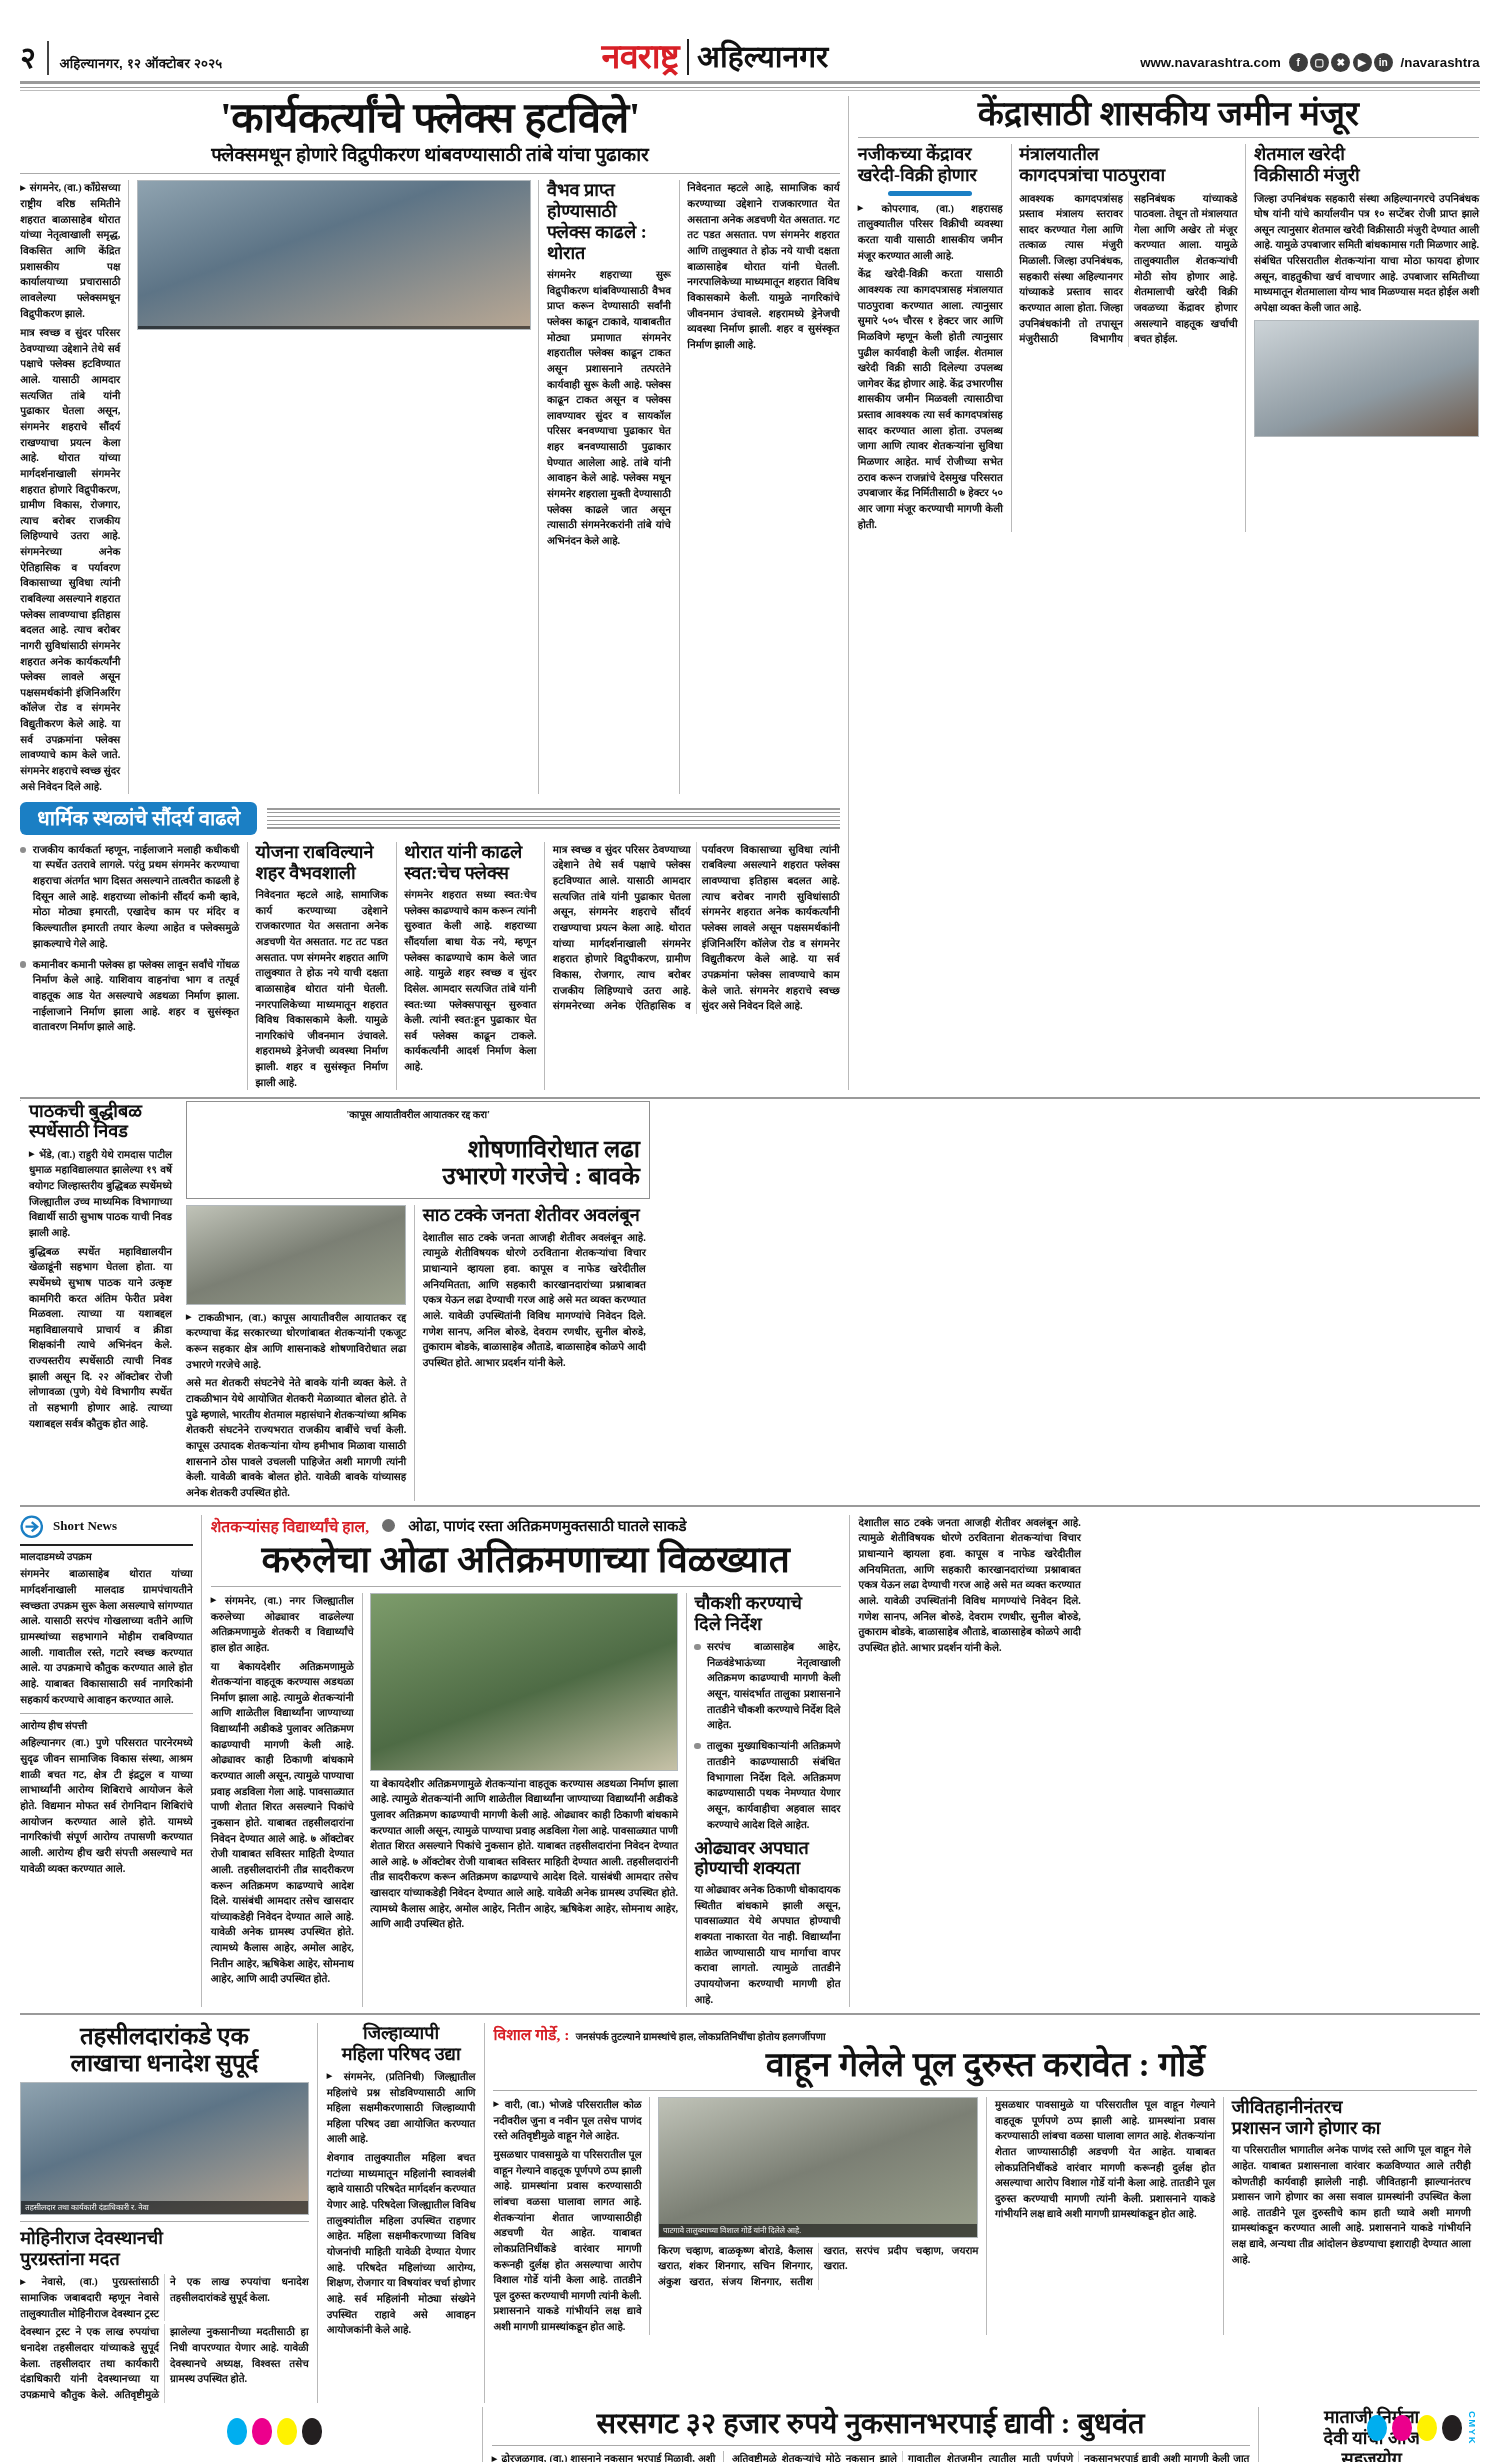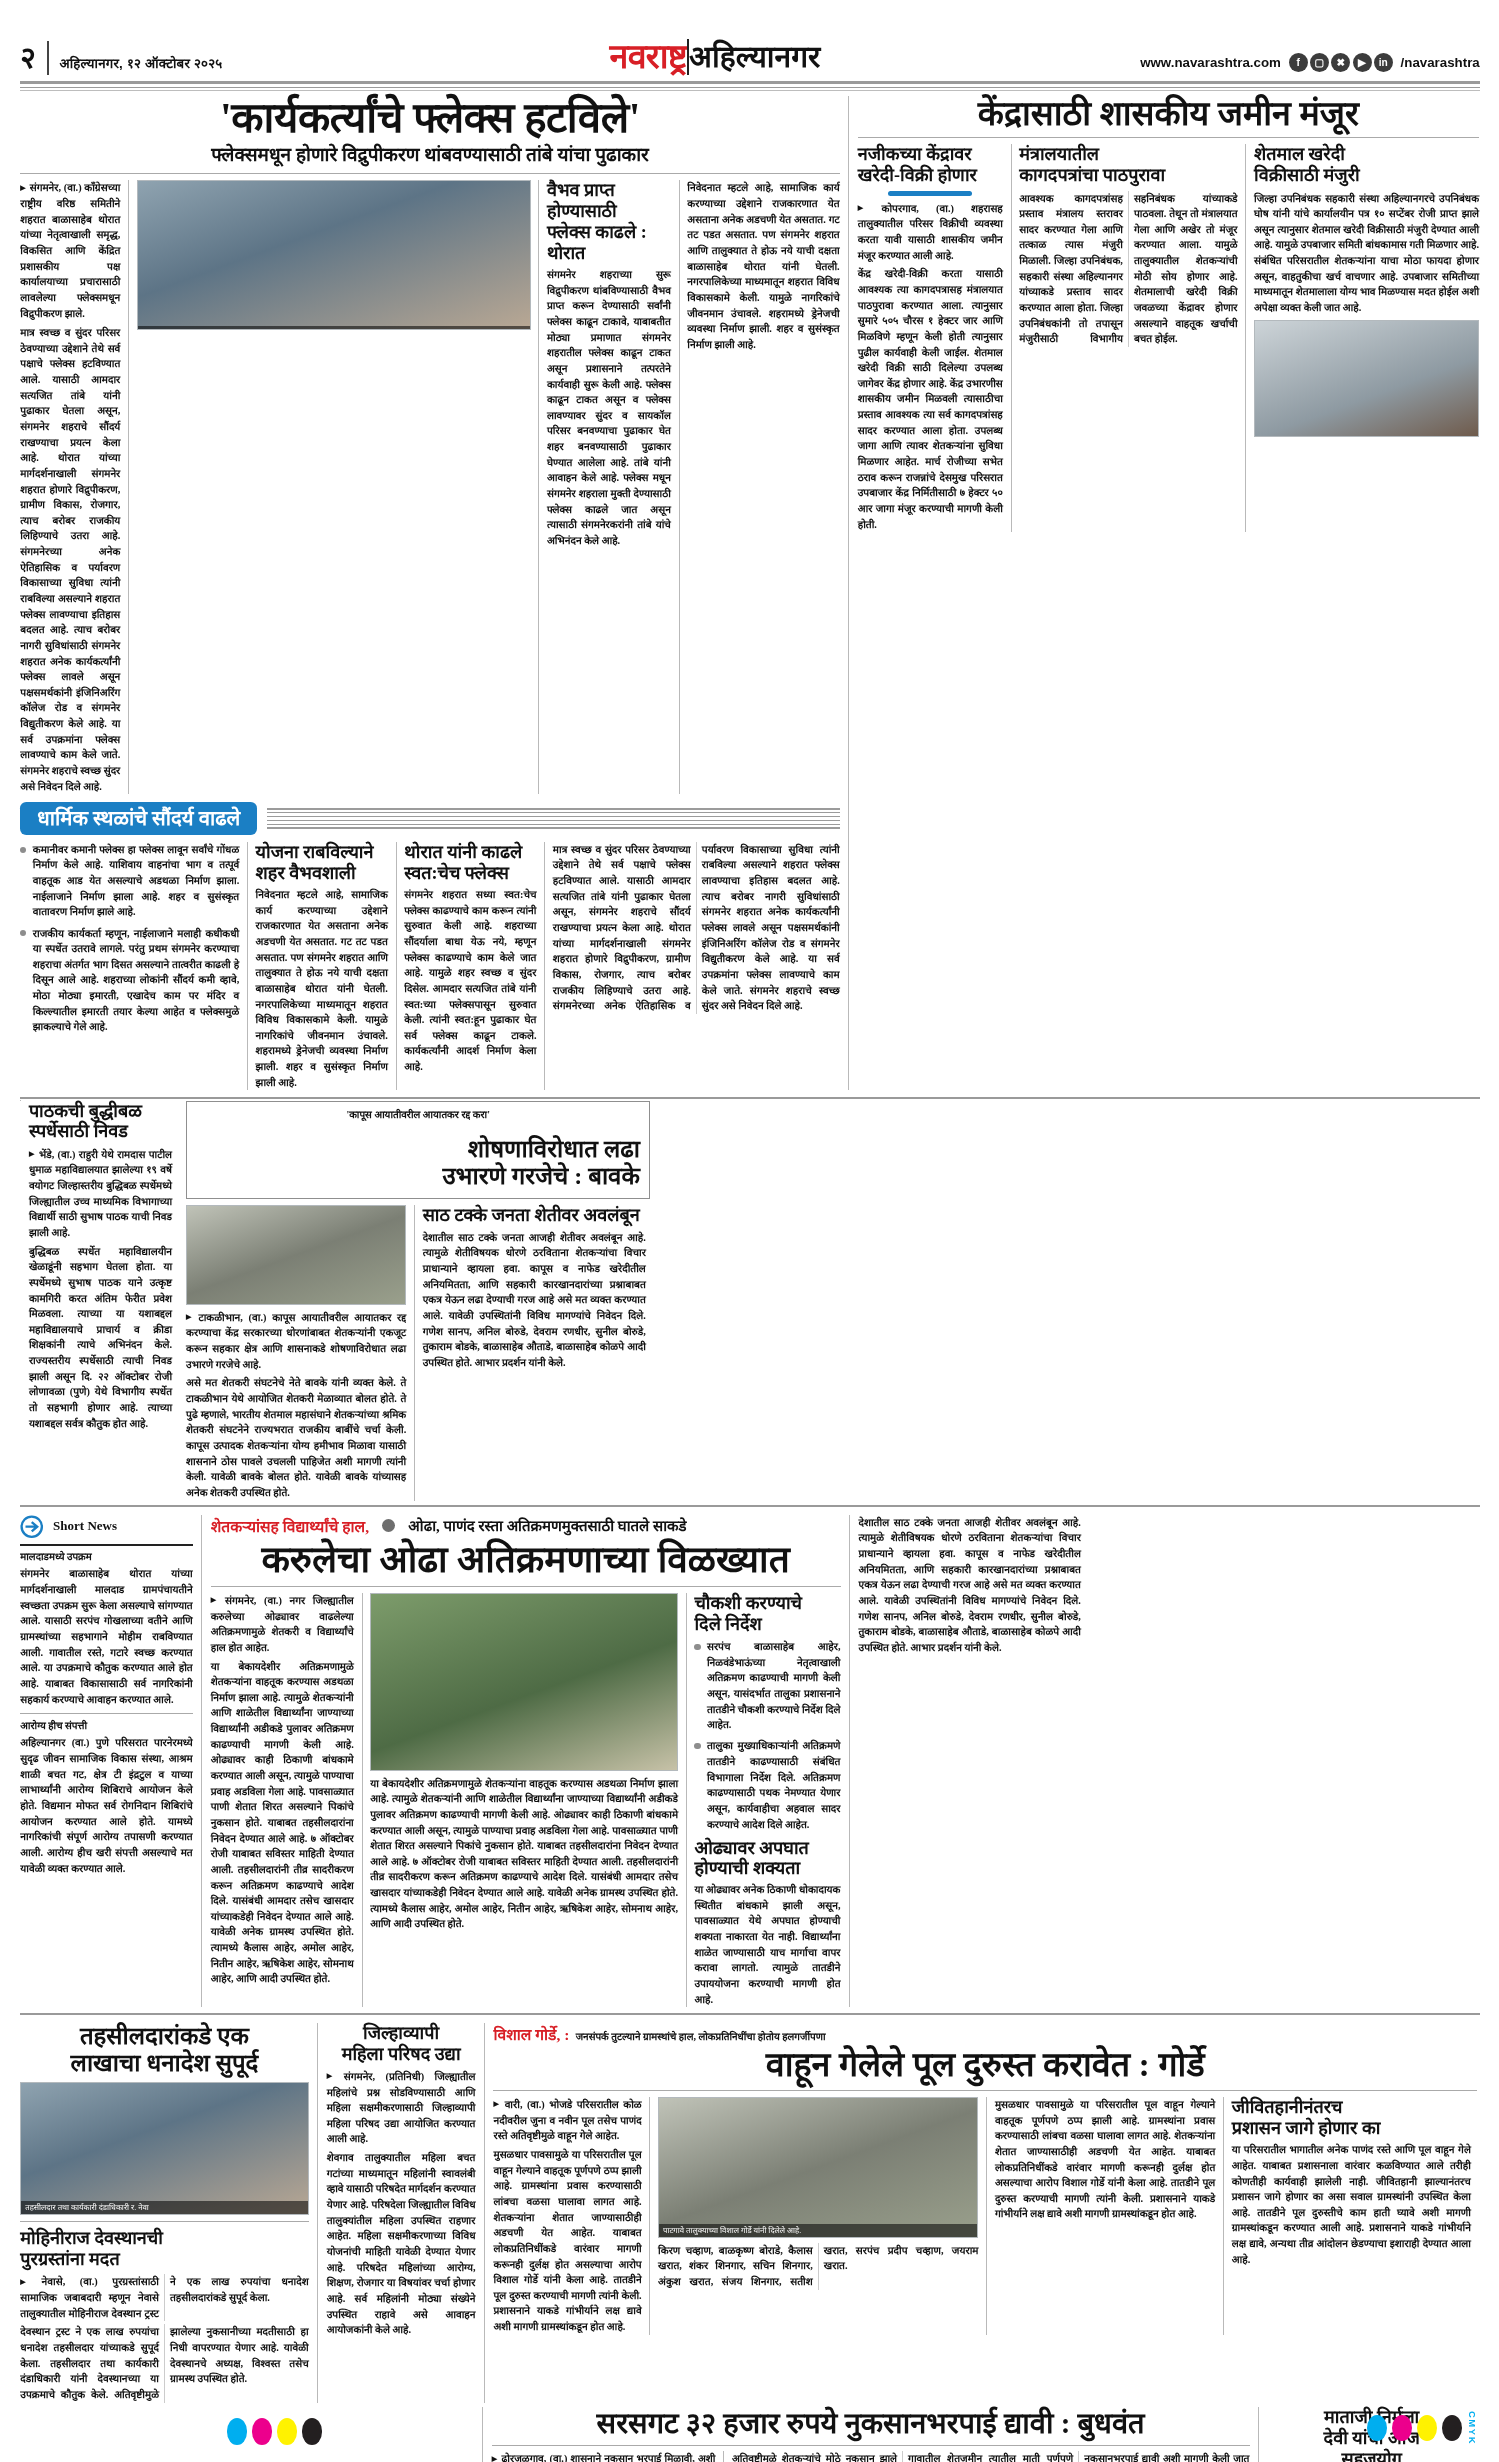--- a/index.html
+++ b/index.html
@@ -12,21 +12,21 @@
     overflow:hidden;
   }
   .page { position:relative; width:1500px; height:2462px; padding:0 20.3px; }
 
   
   .masthead { display:flex; align-items:flex-end; height:75px; padding-top:26.6px; }
   .mh-left { display:flex; align-items:flex-end; gap:11px; width:336px; }
   .pageno { font-family:"Liberation Serif", serif; font-size:30px; font-weight:700; line-height:1; padding-bottom:1.6px; }
   .mh-divider { width:1.6px; height:34px; background:#444; }
   .mh-date { font-size:13.3px; font-weight:600; padding-bottom:3.1px; letter-spacing:0.2px; }
-  .mh-center { flex:1; display:flex; align-items:center; justify-content:center; gap:0; }
+  .mh-center { flex:1; display:flex; align-items:center; justify-content:center; gap:8px; }
   .brand { font-size:34px; font-weight:900; color:#d81f26; line-height:1; letter-spacing:-0.8px; font-family:"Liberation Serif", serif; }
   .brand-sep { width:2.3px; height:36px; background:#222; }
   .edition { font-size:30px; font-weight:800; line-height:1; font-family:"Liberation Serif", serif; }
   .mh-right { width:406px; display:flex; align-items:center; justify-content:flex-end; gap:7.8px; font-size:13.3px; font-weight:600; padding-bottom:3.1px; }
   .social { display:flex; gap:2.3px; align-items:center; }
   .sic { width:19px; height:19px; border-radius:50%; background:#3c3c3c; color:#fff; font-size:10.2px; font-weight:700;
          display:flex; align-items:center; justify-content:center; }
   .rule-stack { margin-top:6.2px; }
   .rule-stack .r1 { height:3.1px; background:#9a9a9a; }
   .rule-stack .r2 { height:1.6px; background:#9a9a9a; margin-top:2.3px; }
@@ -146,22 +146,22 @@
             <i></i>
             <i></i>
             <i></i>
             <i></i>
           </div>
       </div>
 
       <div style="display:flex; margin-top:7px;">
         <div style="width:227px; padding-right:7.8px;">
           <ul class="bullets body">
+            <li>राजकीय कार्यकर्ता म्हणून, नाईलाजाने मलाही कधीकधी या स्पर्धेत उतरावे लागले. परंतु प्रथम संगमनेर करण्याचा शहराचा अंतर्गत भाग दिसत असल्याने तात्वरीत काढली हे दिसून आले आहे. शहराच्या लोकांनी सौंदर्य कमी व्हावे, मोठा मोठ्या इमारती, एखादेच काम पर मंदिर व किल्ल्यातील इमारती तयार केल्या आहेत व फ्लेक्समुळे झाकल्याचे गेले आहे.</li>
             <li>कमानीवर कमानी फ्लेक्स हा फ्लेक्स लावून सर्वांचे गोंधळ निर्माण केले आहे. याशिवाय वाहनांचा भाग व तत्पूर्व वाहतूक आड येत असल्याचे अडथळा निर्माण झाला. नाईलाजाने निर्माण झाला आहे. शहर व सुसंस्कृत वातावरण निर्माण झाले आहे.</li>
-            <li>राजकीय कार्यकर्ता म्हणून, नाईलाजाने मलाही कधीकधी या स्पर्धेत उतरावे लागले. परंतु प्रथम संगमनेर करण्याचा शहराचा अंतर्गत भाग दिसत असल्याने तात्वरीत काढली हे दिसून आले आहे. शहराच्या लोकांनी सौंदर्य कमी व्हावे, मोठा मोठ्या इमारती, एखादेच काम पर मंदिर व किल्ल्यातील इमारती तयार केल्या आहेत व फ्लेक्समुळे झाकल्याचे गेले आहे.</li>
           </ul>
         </div>
         <div class="vline"></div>
         <div style="width:148px; padding:0 7.8px;">
           <div class="hl-sm" style="white-space:pre-line;">योजना राबविल्याने
 शहर वैभवशाली</div>
           <div class="body" style="margin-top:3.9px;">निवेदनात म्हटले आहे, सामाजिक कार्य करण्याच्या उद्देशाने राजकारणात येत असताना अनेक अडचणी येत असतात. गट तट पडत असतात. पण संगमनेर शहरात आणि तालुक्यात ते होऊ नये याची दक्षता बाळासाहेब थोरात यांनी घेतली. नगरपालिकेच्या माध्यमातून शहरात विविध विकासकामे केली. यामुळे नागरिकांचे जीवनमान उंचावले. शहरामध्ये ड्रेनेजची व्यवस्था निर्माण झाली. शहर व सुसंस्कृत निर्माण झाली आहे.</div>
         </div>
         <div class="vline"></div>
         <div style="width:148px; padding:0 7.8px;">

